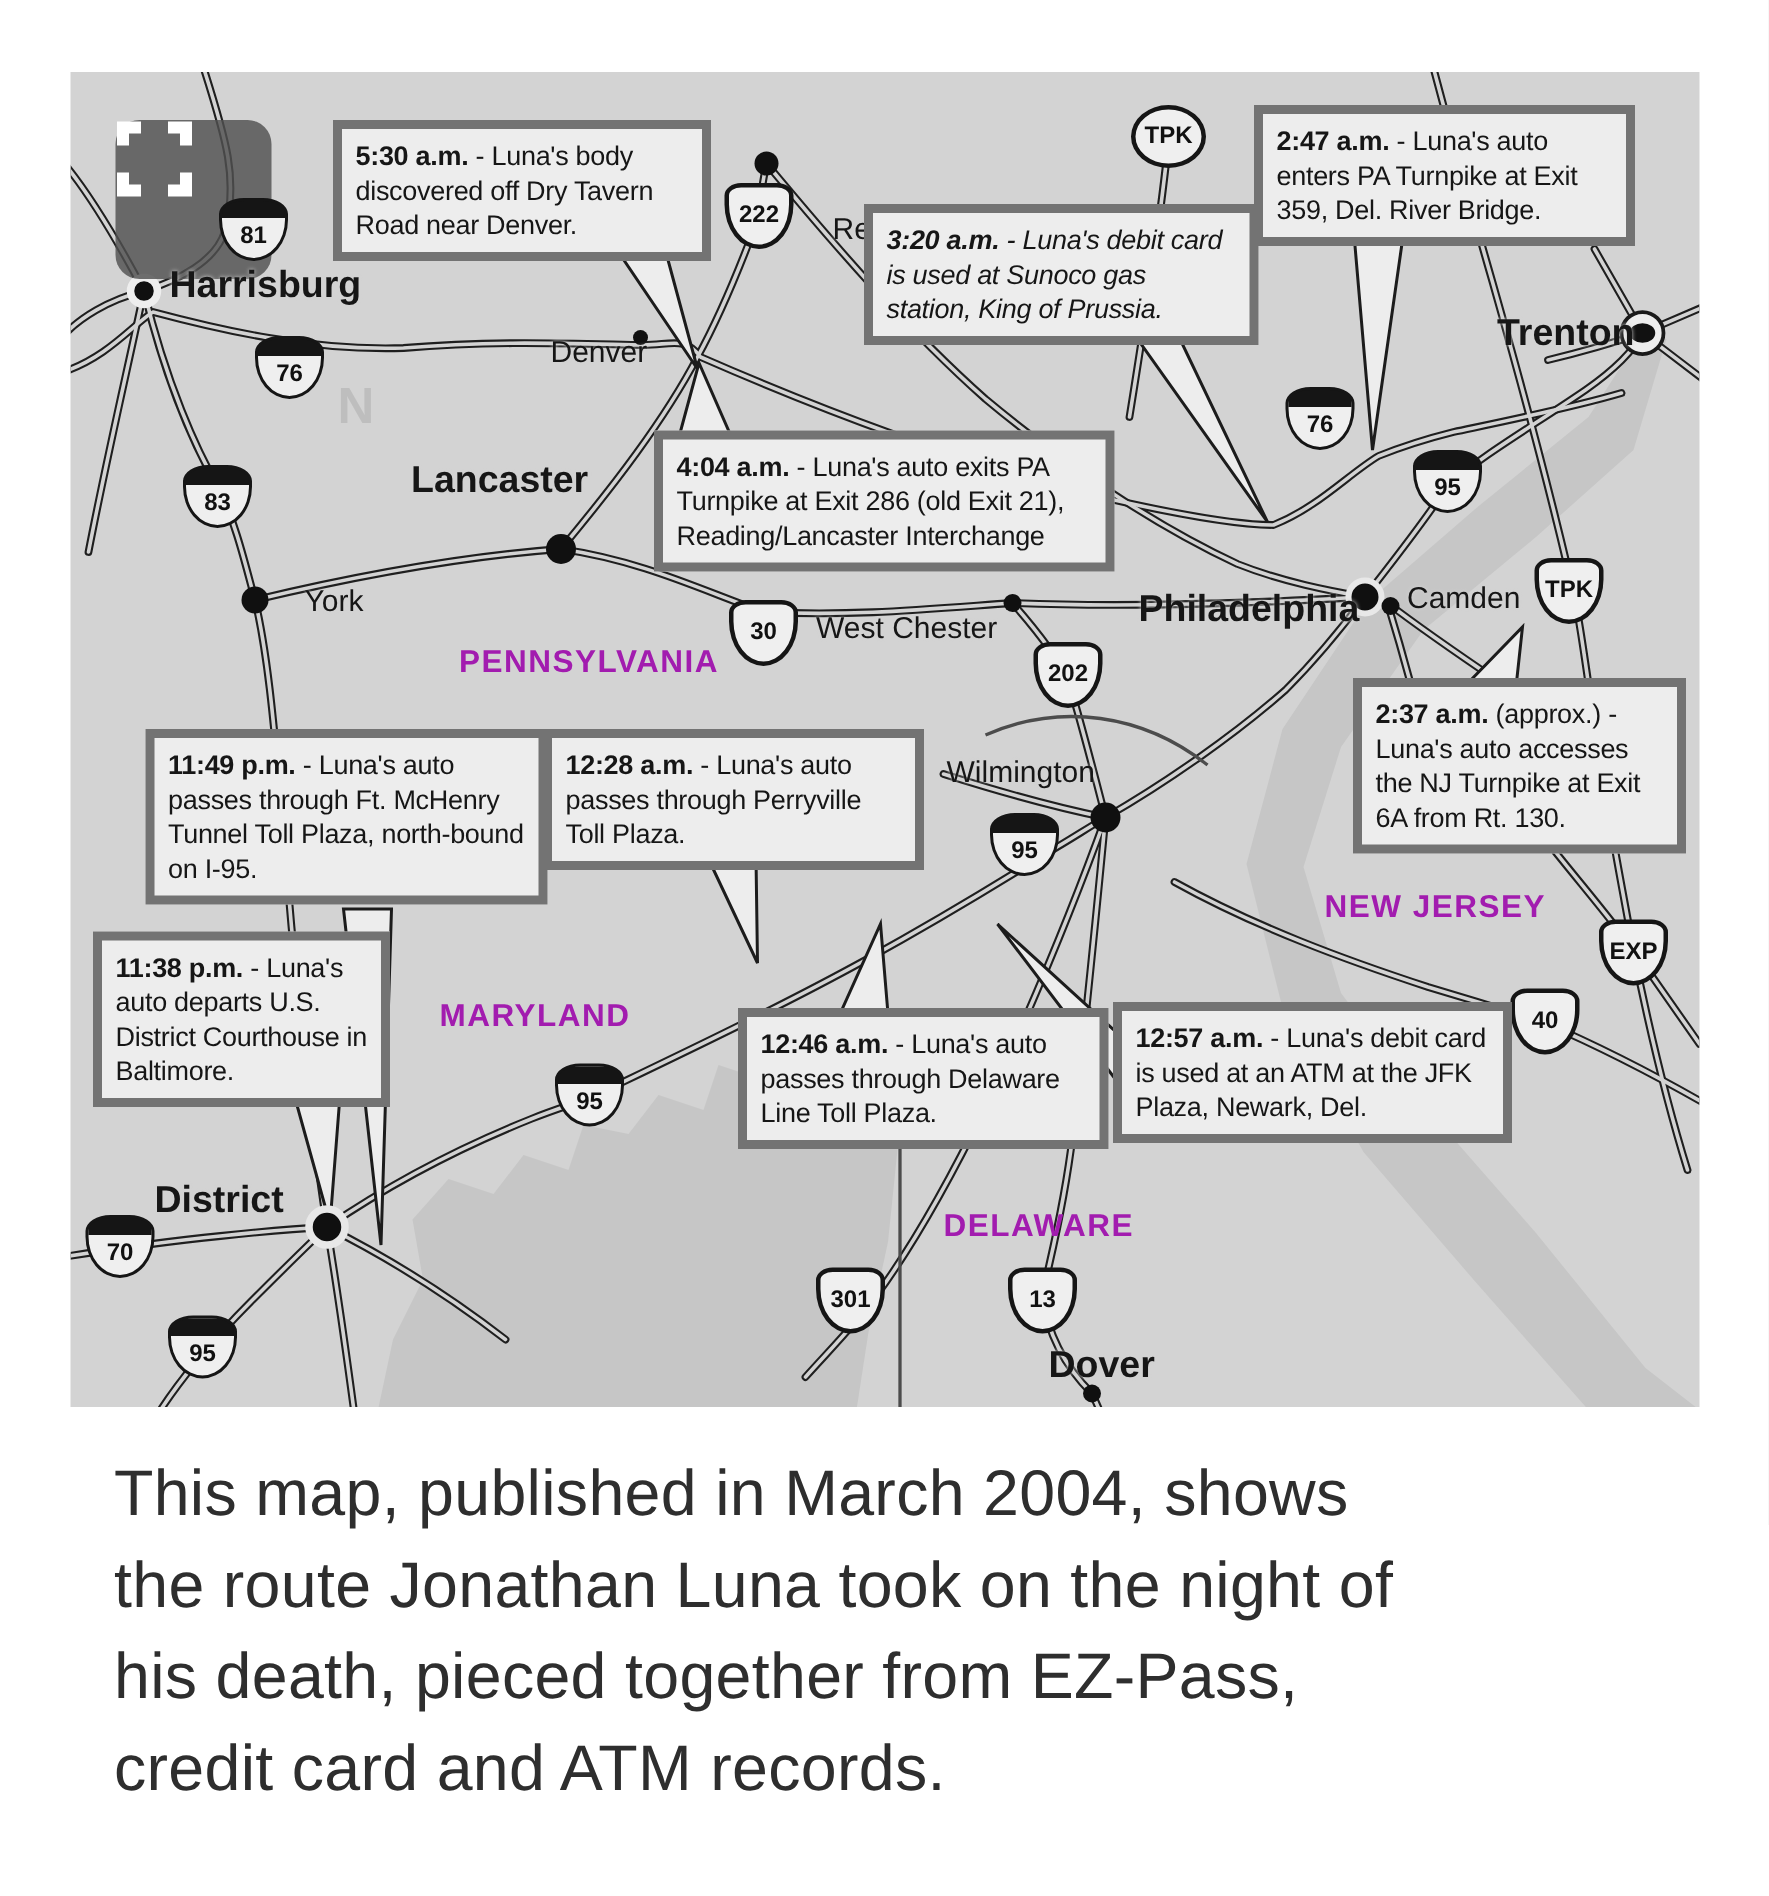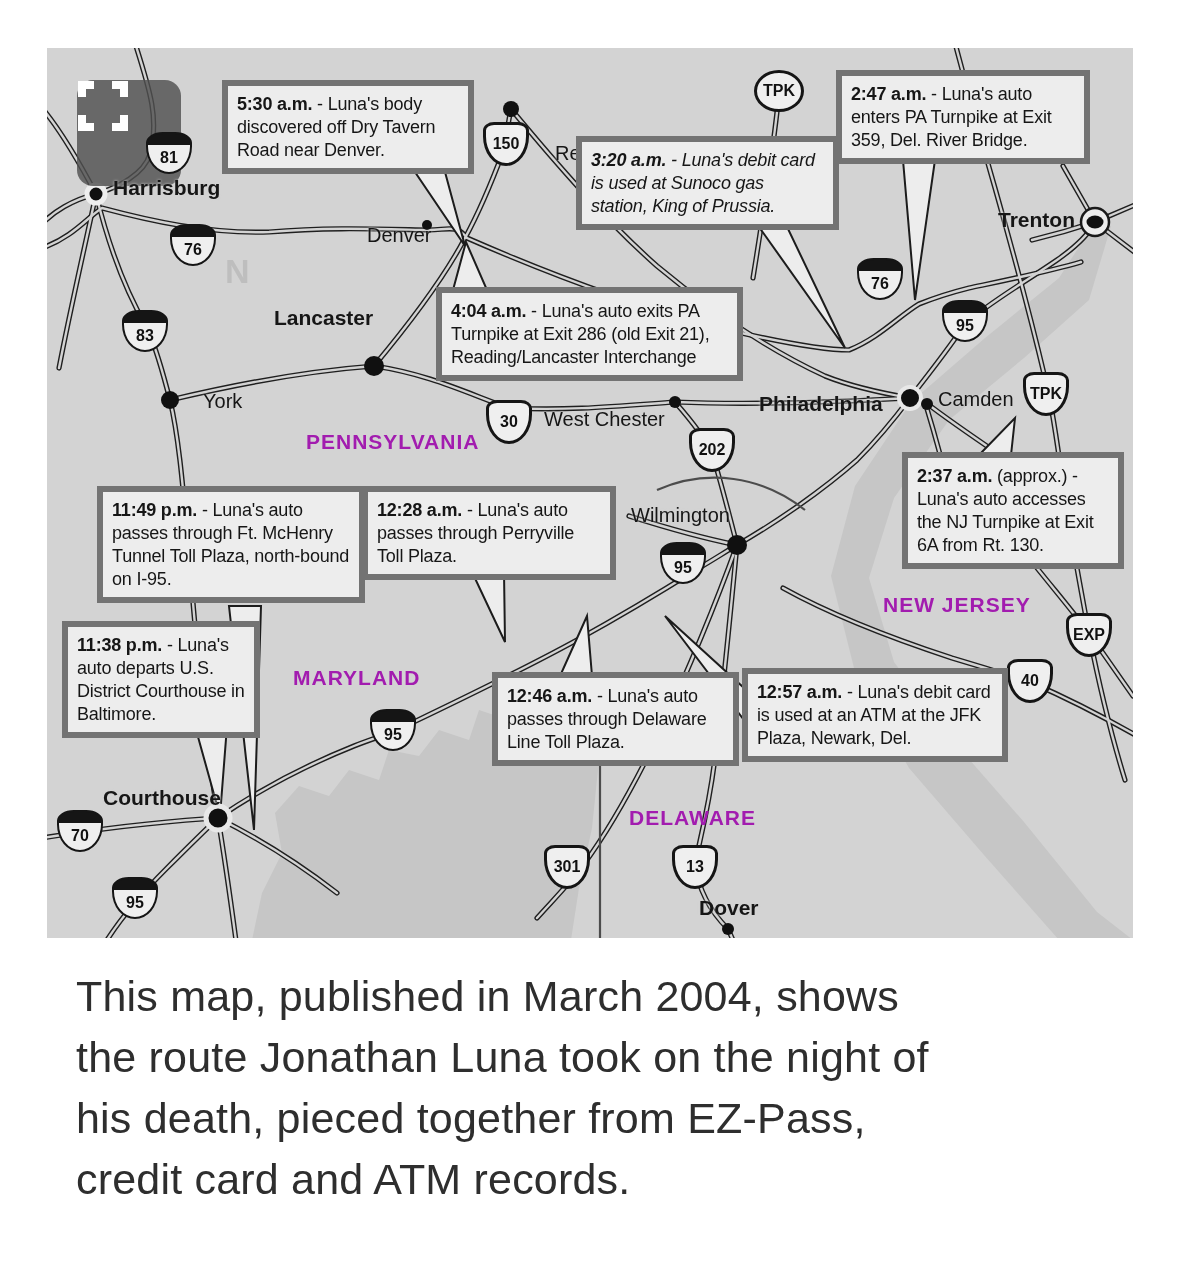--- a/index.html
+++ b/index.html
@@ -14,21 +14,21 @@
   .water{fill:#c6c6c6;}
   .tail{fill:#ededed;stroke:#1c1c1c;stroke-width:2;}
   .dot{fill:#101010;}
   
   .callout{position:absolute;background:#ededed;border:6px solid #737373;padding:7px 9px 6px 9px;
            font-size:18px;line-height:23px;color:#161616;letter-spacing:-0.2px;}
   .callout .t{font-weight:bold;}
   
   .city{position:absolute;color:#161616;font-size:20px;white-space:nowrap;font-weight:500;
         text-shadow:0 0 3px #d3d3d3;}
-  .city.b{font-weight:bold;font-size:21px;}
+  .city.b{font-weight:bold;font-size:25px;}
   .state{position:absolute;color:#a21caf;font-weight:bold;font-size:21px;letter-spacing:1px;white-space:nowrap;}
   
   .shield{position:absolute;display:flex;align-items:center;justify-content:center;
           color:#111;font-weight:bold;font-size:16px;text-align:center;box-sizing:border-box;}
   .shield.interstate{width:46px;height:42px;border:2px solid #151515;
           background:linear-gradient(#151515 0 30%,#efefef 30% 100%);
           border-radius:40% 40% 55% 55% / 28% 28% 72% 72%;padding-top:10px;}
   .shield.us{width:46px;height:44px;border:3px solid #151515;background:#efefef;
           border-radius:28% 28% 58% 58% / 22% 22% 78% 78%;}
   .shield.oval{width:50px;height:42px;border:3px solid #151515;background:#efefef;border-radius:50%;}
@@ -155,21 +155,21 @@
       </svg>
     </button>
 
     <div class="shield interstate" style="left:99px;top:84px;">
         <span>81</span>
       </div>
     <div class="shield interstate" style="left:123px;top:176px;">
         <span>76</span>
       </div>
     <div class="shield us" style="left:436px;top:74px;">
-        <span>150</span>
+        <span>222</span>
       </div>
     <div class="shield oval" style="left:707px;top:22px;">
         <span>TPK</span>
       </div>
     <div class="shield interstate" style="left:75px;top:262px;">
         <span>83</span>
       </div>
     <div class="shield interstate" style="left:810px;top:210px;">
         <span>76</span>
       </div>
@@ -213,21 +213,21 @@
     <span class="city b" style="left:66px;top:128px;">Harrisburg</span>
     <span class="city" style="left:508px;top:46px;margin-top:48px;">Reading</span>
     <span class="city b" style="left:951px;top:160px;">Trenton</span>
     <span class="city" style="left:320px;top:176px;">Denver</span>
     <span class="city b" style="left:227px;top:258px;">Lancaster</span>
     <span class="city" style="left:156px;top:342px;">York</span>
     <span class="city" style="left:497px;top:360px;">West Chester</span>
     <span class="city b" style="left:712px;top:344px;">Philadelphia</span>
     <span class="city" style="left:891px;top:340px;">Camden</span>
     <span class="city" style="left:584px;top:456px;">Wilmington</span>
-    <span class="city b" style="left:56px;top:738px;">Courthouse</span>
+    <span class="city b" style="left:56px;top:738px;">District</span>
     <span class="city b" style="left:652px;top:848px;">Dover</span>
 
     <span class="state" style="left:259px;top:382px;">PENNSYLVANIA</span>
     <span class="state" style="left:836px;top:545px;">NEW JERSEY</span>
     <span class="state" style="left:246px;top:618px;">MARYLAND</span>
     <span class="state" style="left:582px;top:758px;">DELAWARE</span>
 
     <div class="callout" style="left:175px;top:32px;width:222px;">
       <span class="t">5:30 a.m.</span>
       <span class="x">- Luna's body discovered off Dry Tavern Road near Denver.</span>

